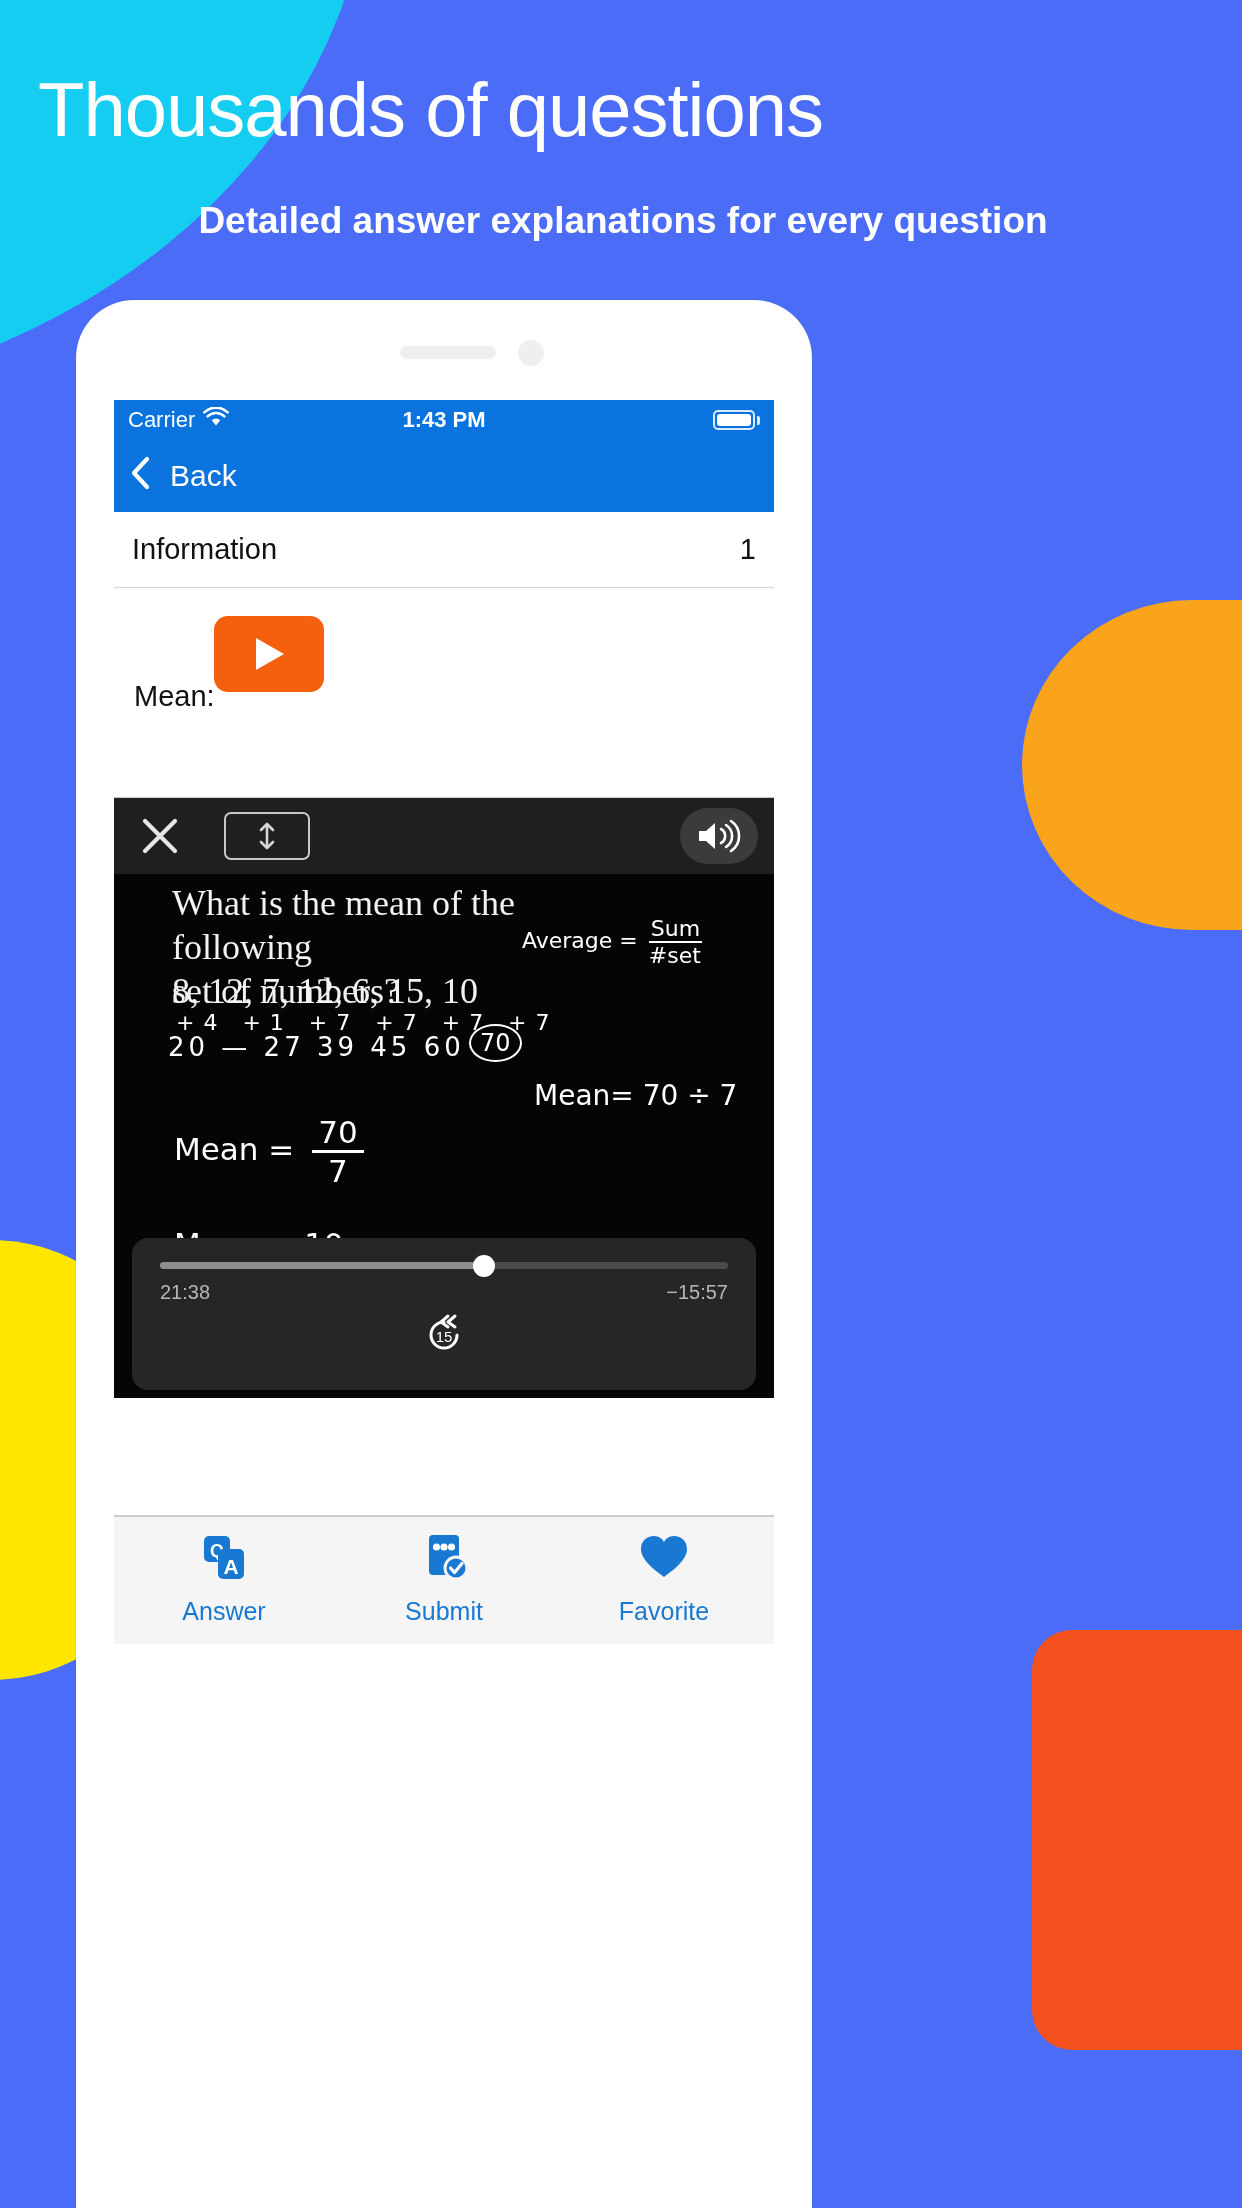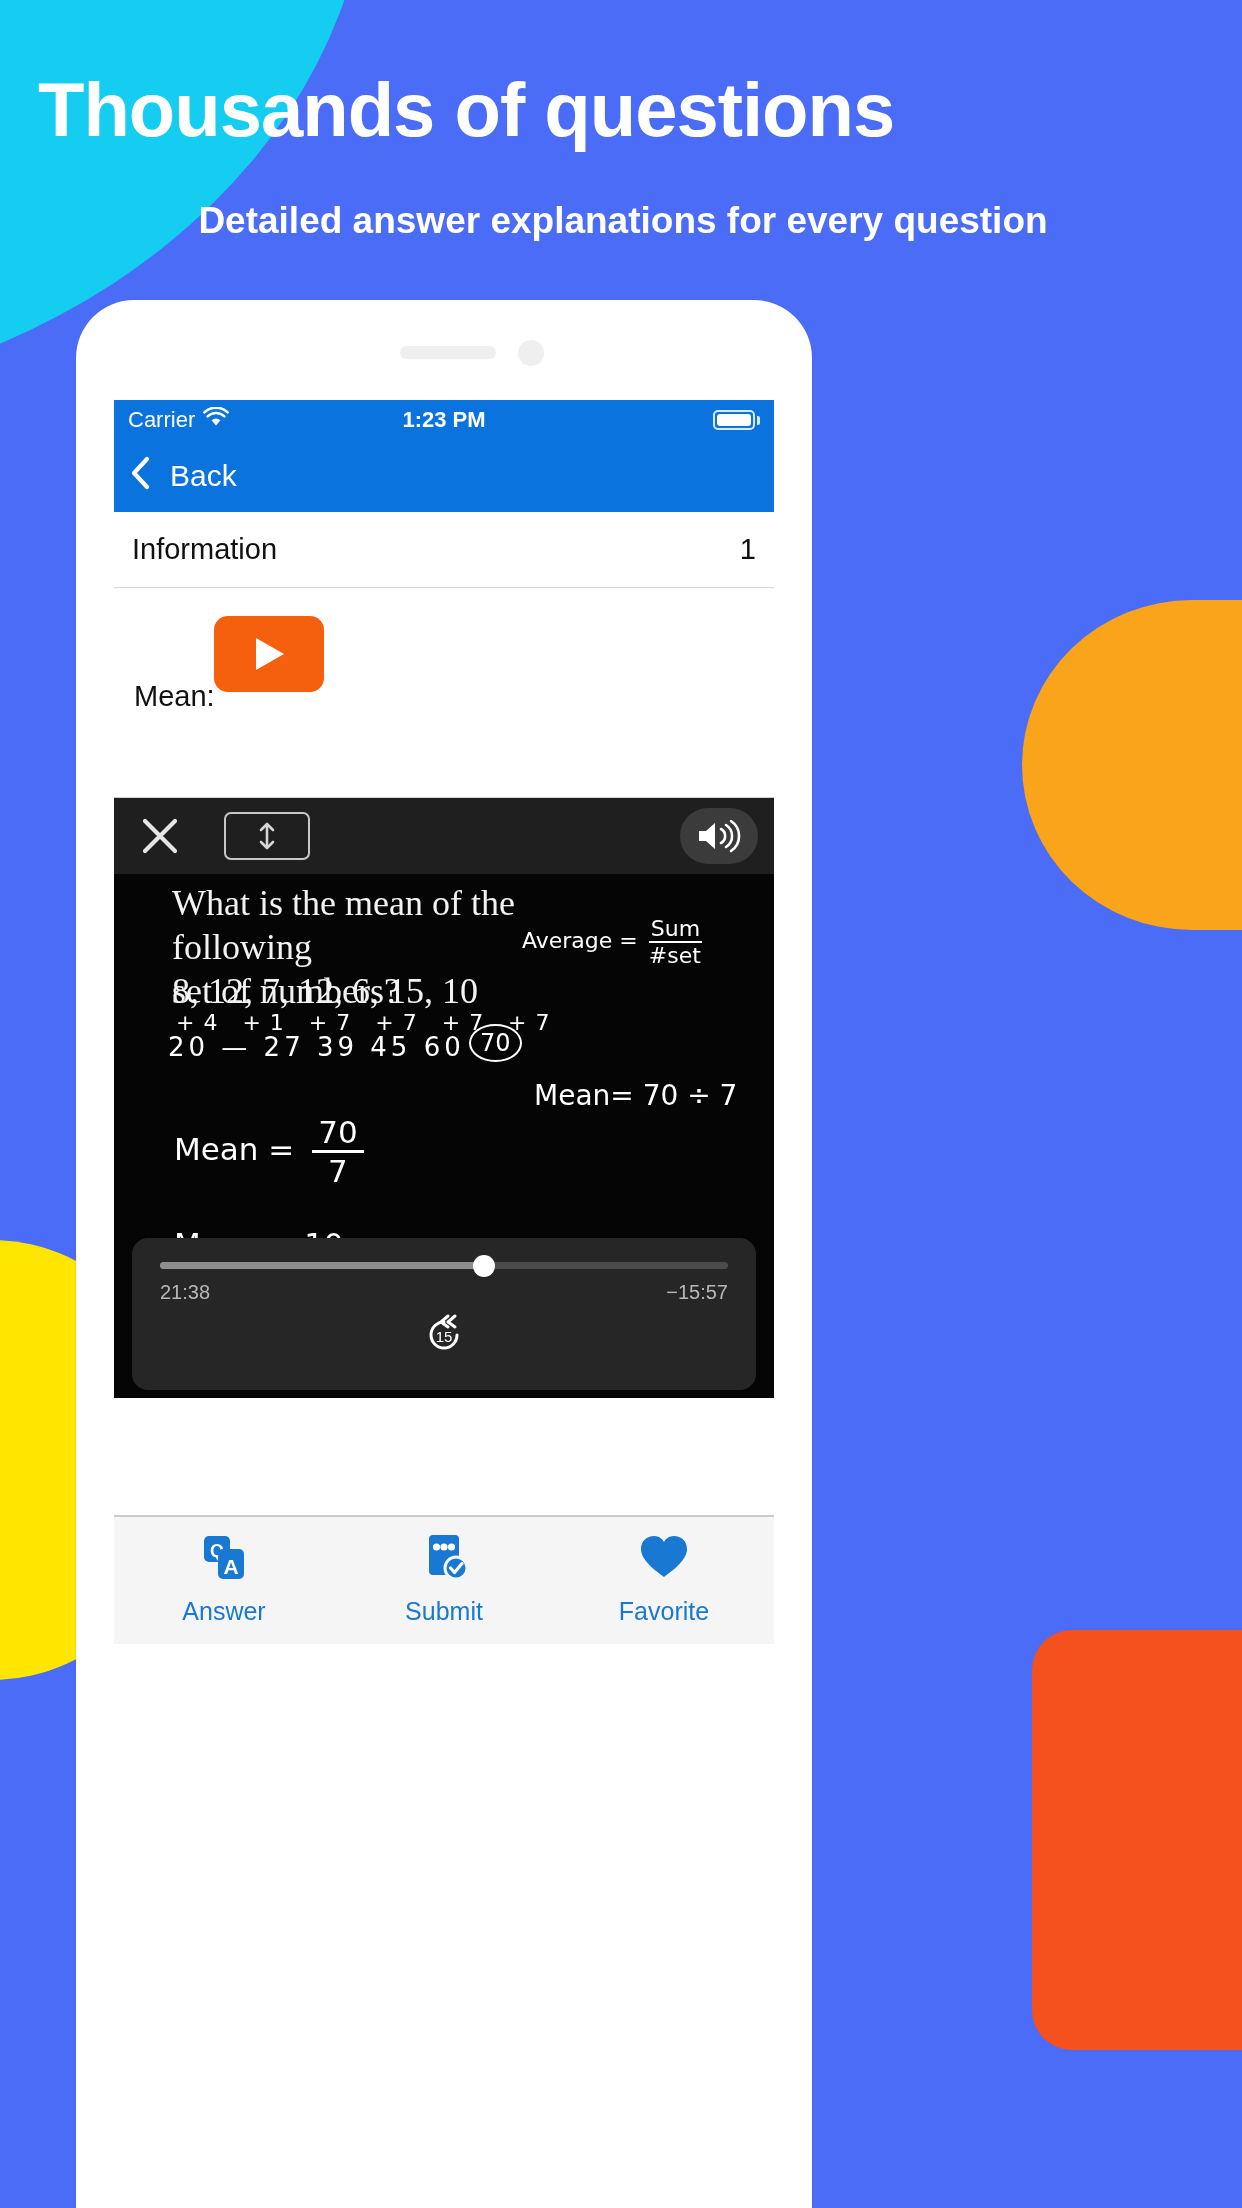--- a/index.html
+++ b/index.html
@@ -40,21 +40,21 @@
     width: 300px; height: 420px;
     background: #f4511e;
     border-radius: 40px 0 0 40px;
   }
 
   
   #headline {
     position: absolute; left: 38px; top: 70px;
     width: 1180px;
     color: #ffffff;
-    font-size: 76px; font-weight: bold;
+    font-size: 76px; font-weight: normal;
     letter-spacing: -1px;
     line-height: 1.05;
     white-space: nowrap;
   }
   #subhead {
     position: absolute; left: 8px; top: 200px;
     width: 1230px;
     text-align: center;
     color: #ffffff;
     font-size: 37px; font-weight: bold;
@@ -330,21 +330,21 @@
         <div id="carrier-group">
           <span>Carrier</span>
           <span id="wifi-icon">
             <svg width="26" height="20" viewBox="0 0 26 20">
               <path d="M13 18.5 L8.6 13.2 A7 7 0 0 1 17.4 13.2 Z" fill="#fff"></path>
               <path d="M4.6 9.4 A12 12 0 0 1 21.4 9.4" stroke="#fff" stroke-width="2.6" fill="none" stroke-linecap="round"></path>
               <path d="M1.4 5.4 A16.5 16.5 0 0 1 24.6 5.4" stroke="#fff" stroke-width="2.6" fill="none" stroke-linecap="round"></path>
             </svg>
           </span>
         </div>
-        <div id="clock">1:23 PM</div>
+        <div id="clock">1:43 PM</div>
         <div id="battery">
           <div class="batt-body">
               <div class="batt-fill"></div>
             </div>
           <div class="batt-cap"></div>
         </div>
       </div>
 
       <div id="navbar">
         <div id="back-button">

